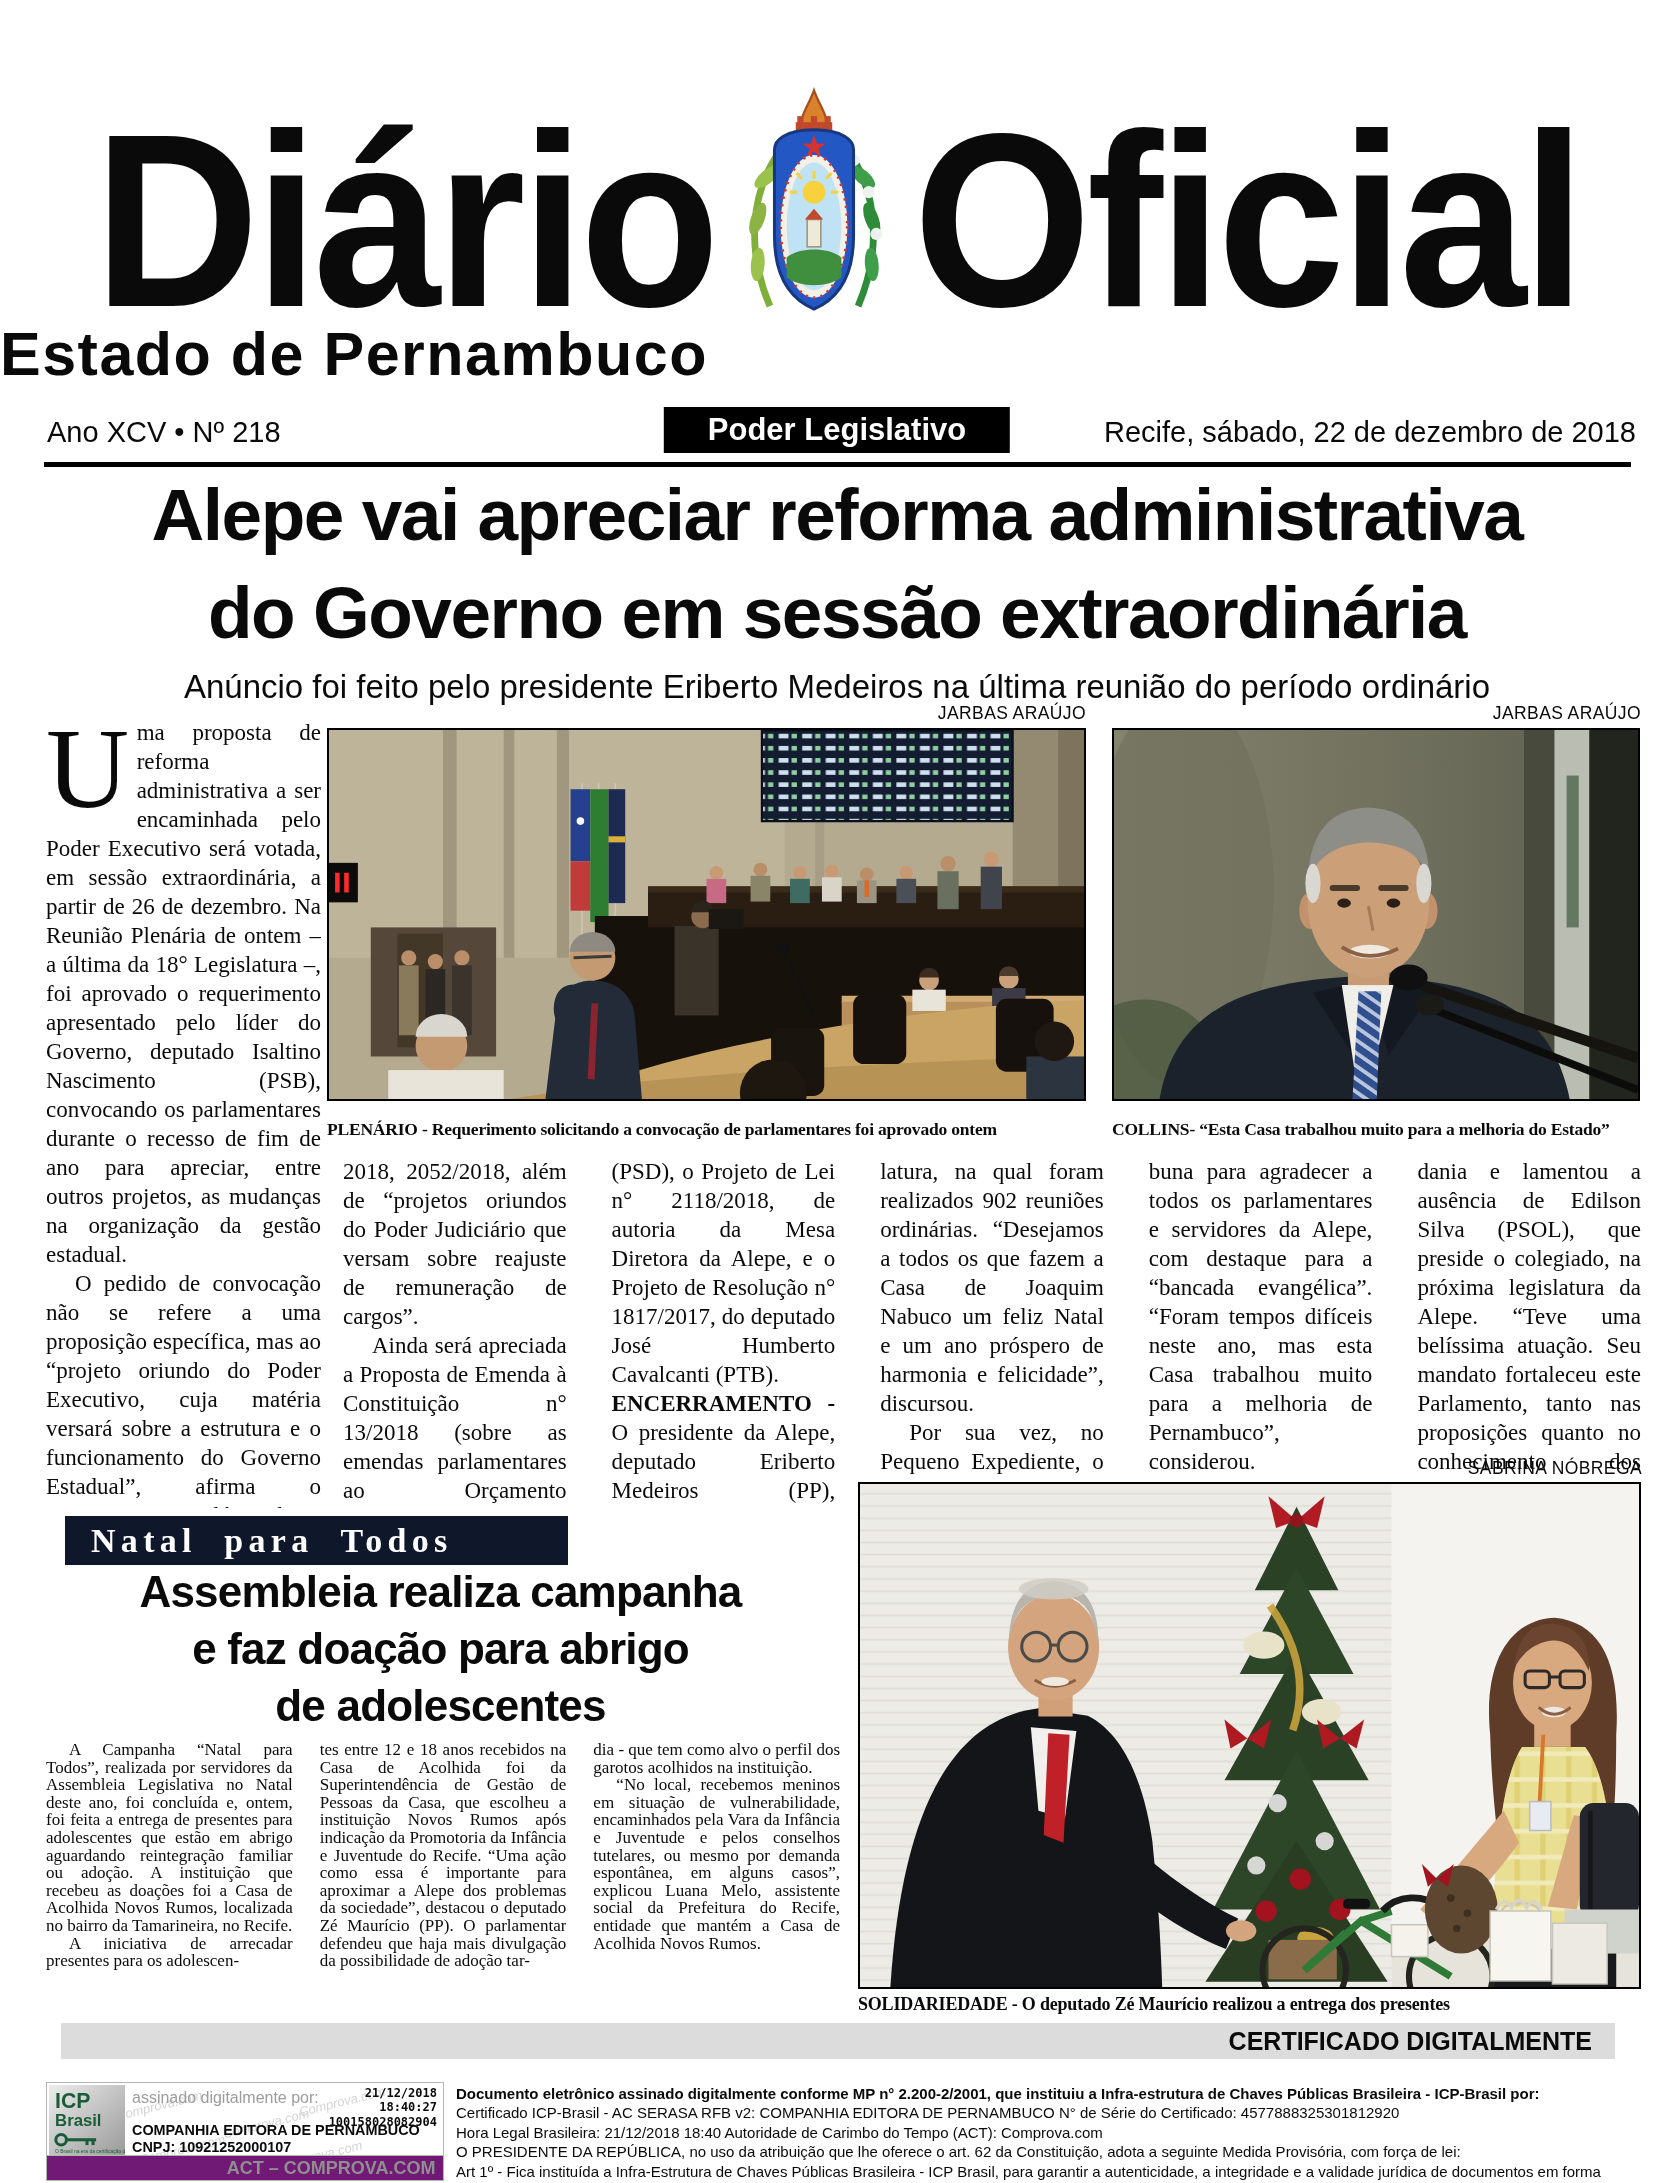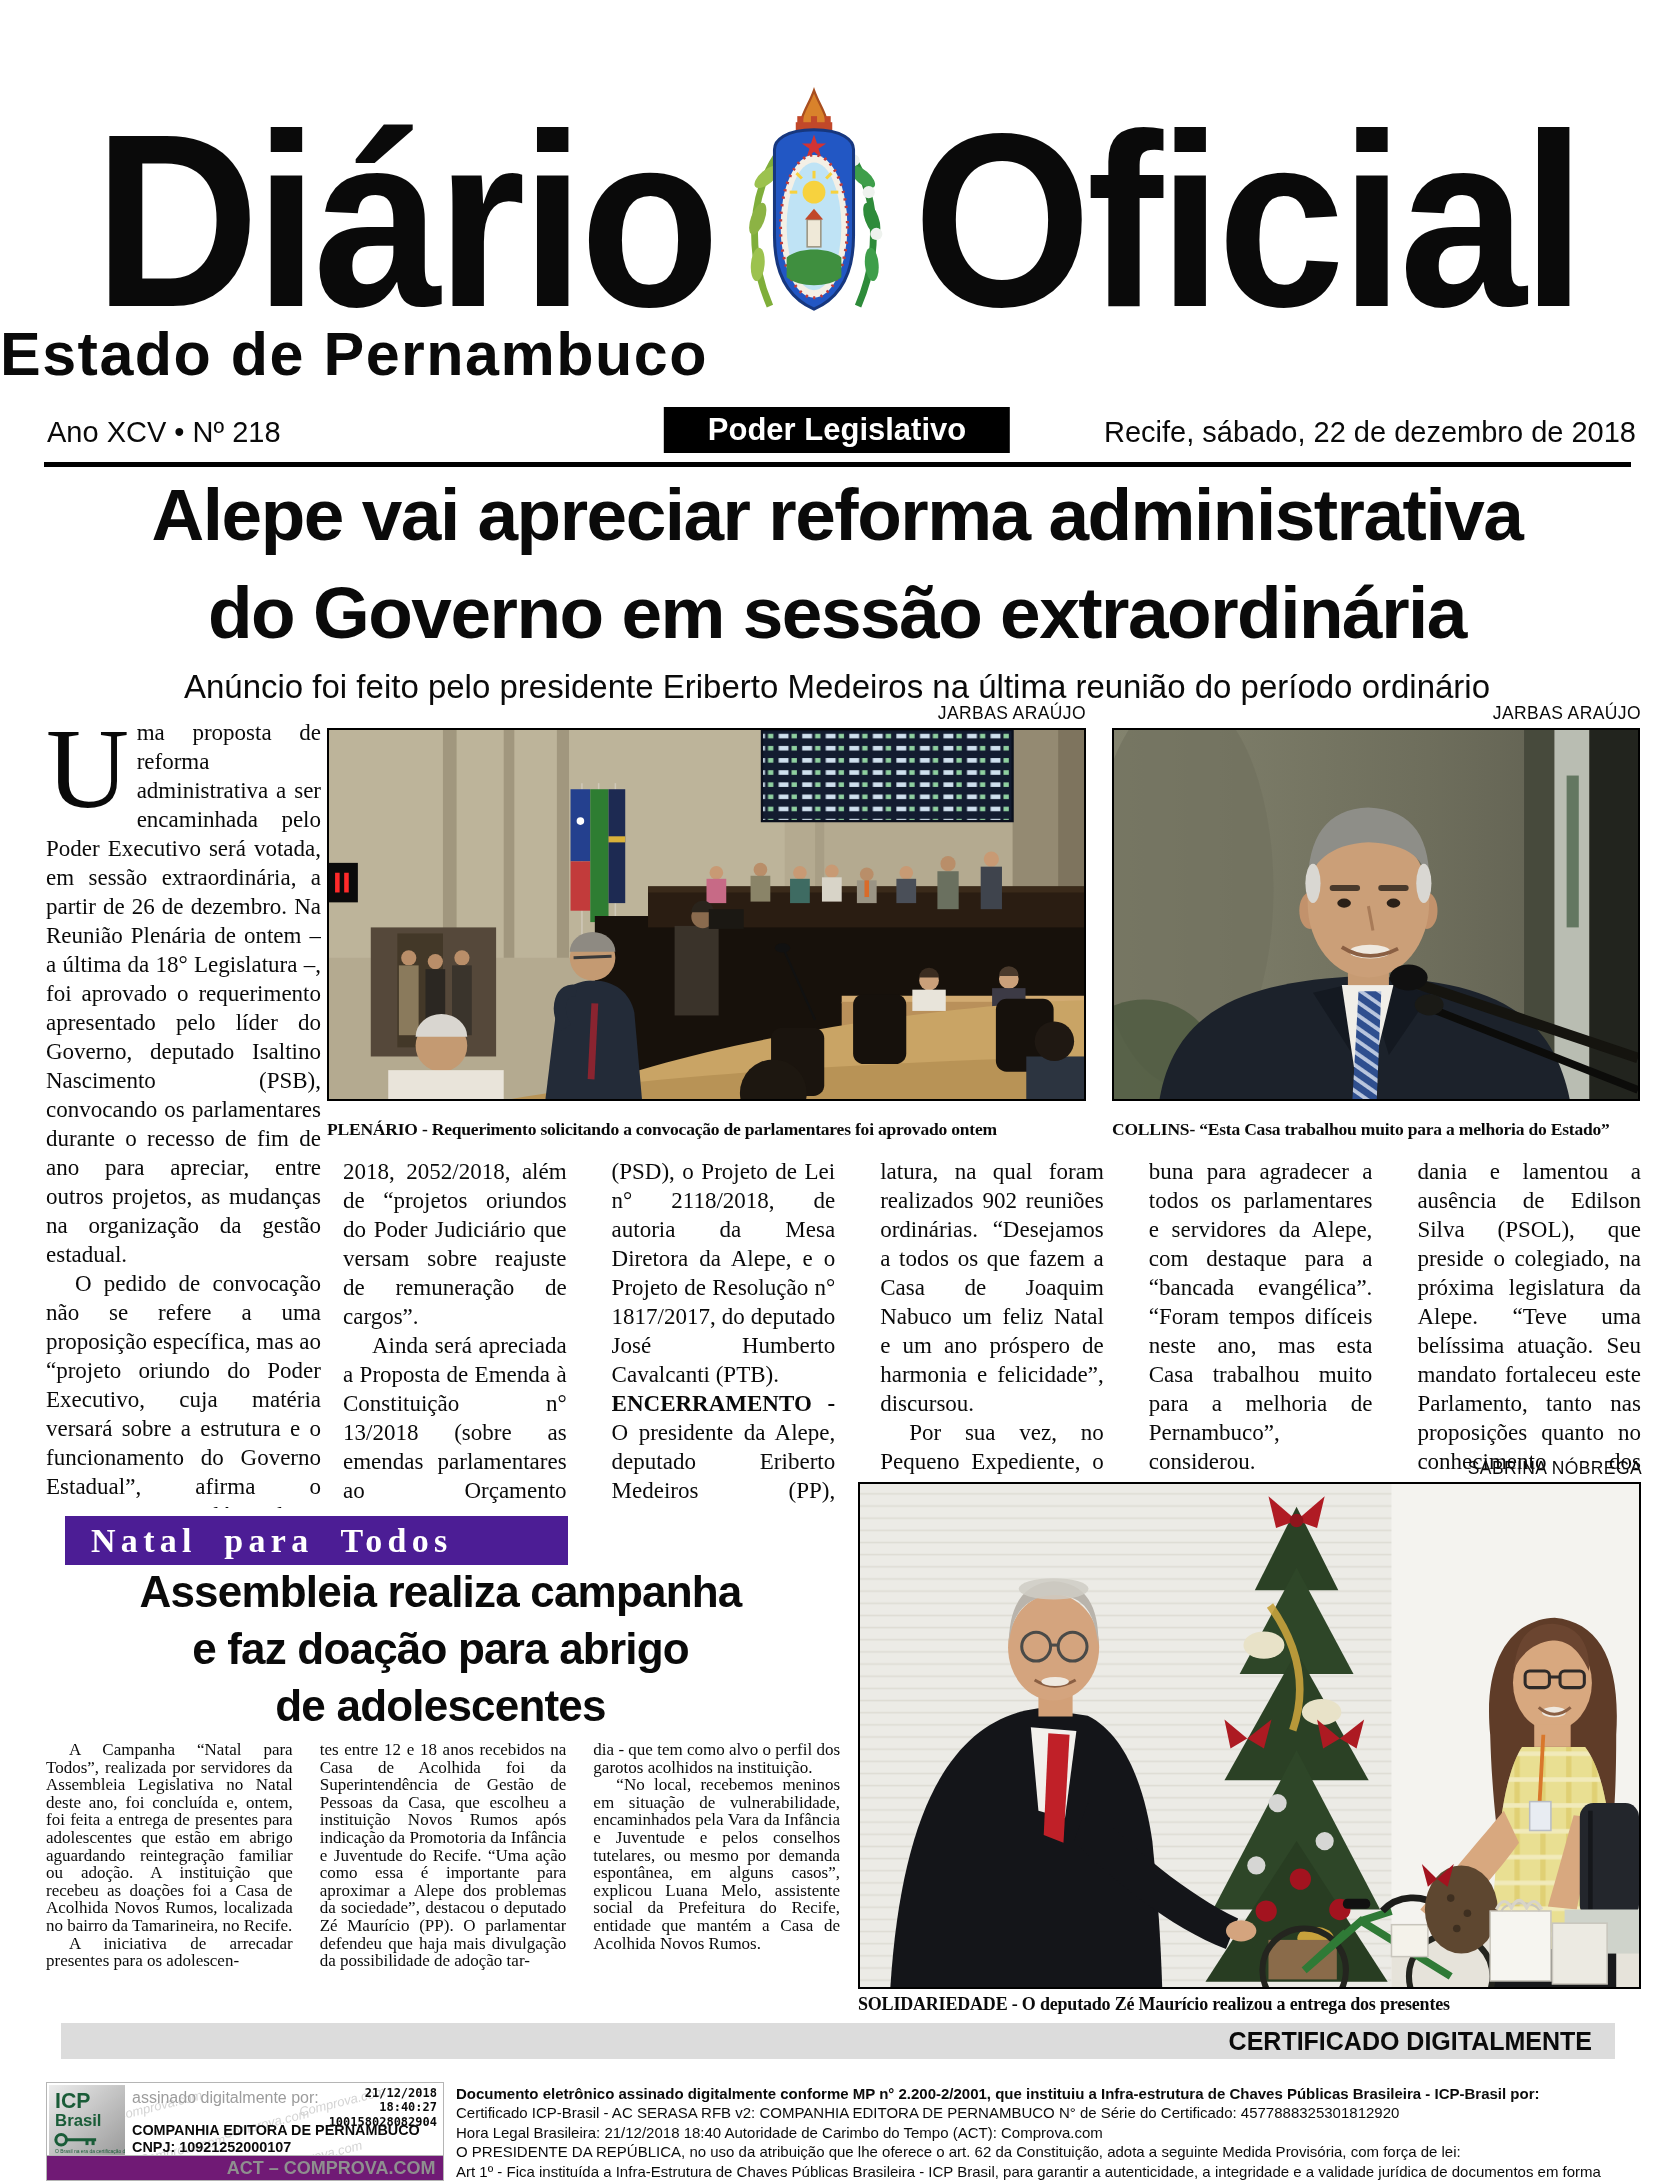--- a/index.html
+++ b/index.html
@@ -39,21 +39,21 @@
   .cap2{left:1112px;top:1119px;width:532px;}
   .cap3{left:858px;top:1994px;width:784px;font-size:18px;}
   .bodytext{font-size:23px;line-height:29px;text-align:justify;hyphens:auto;}
   .bodytext p{margin:0;}
   .bodytext p.ind{text-indent:29px;}
   .leftcol{left:46px;top:718px;width:275px;height:790px;overflow:hidden;}
   .dropcap{float:left;font-size:115px;line-height:.78;padding:6px 7.6px 0 0;font-weight:normal;}
   .cols5{left:327px;top:1157px;width:1314px;height:351px;display:flex;gap:29px;overflow:hidden;}
   .cols5 .col{flex:1 1 0;overflow:hidden;margin-left:16px;}
   
-  .kicker{left:65px;top:1516px;width:503px;height:49px;background:#4c1d95;color:#fff;display:flex;align-items:center;
+  .kicker{left:65px;top:1516px;width:503px;height:49px;background:#0f172a;color:#fff;display:flex;align-items:center;
           font-weight:bold;font-size:34px;letter-spacing:5.3px;word-spacing:13.7px;padding-left:26px;box-sizing:border-box;}
   .natal-headline{left:42px;top:1564px;width:797px;text-align:center;font-family:"Liberation Sans",sans-serif;
                   font-weight:bold;font-size:44px;line-height:1.29;letter-spacing:-0.8px;}
   .cols3{left:46px;top:1741px;width:794px;height:281px;display:flex;gap:27px;overflow:hidden;}
   .cols3 .col{flex:1 1 0;overflow:hidden;font-size:17px;line-height:17.6px;text-align:justify;}
   .cols3 p{margin:0;}
   .cols3 p.ind{text-indent:23px;}
   
   .certband{left:61px;top:2023px;width:1554px;height:36px;background:#dcdcdc;display:flex;align-items:center;
             justify-content:flex-end;padding-right:23px;box-sizing:border-box;

